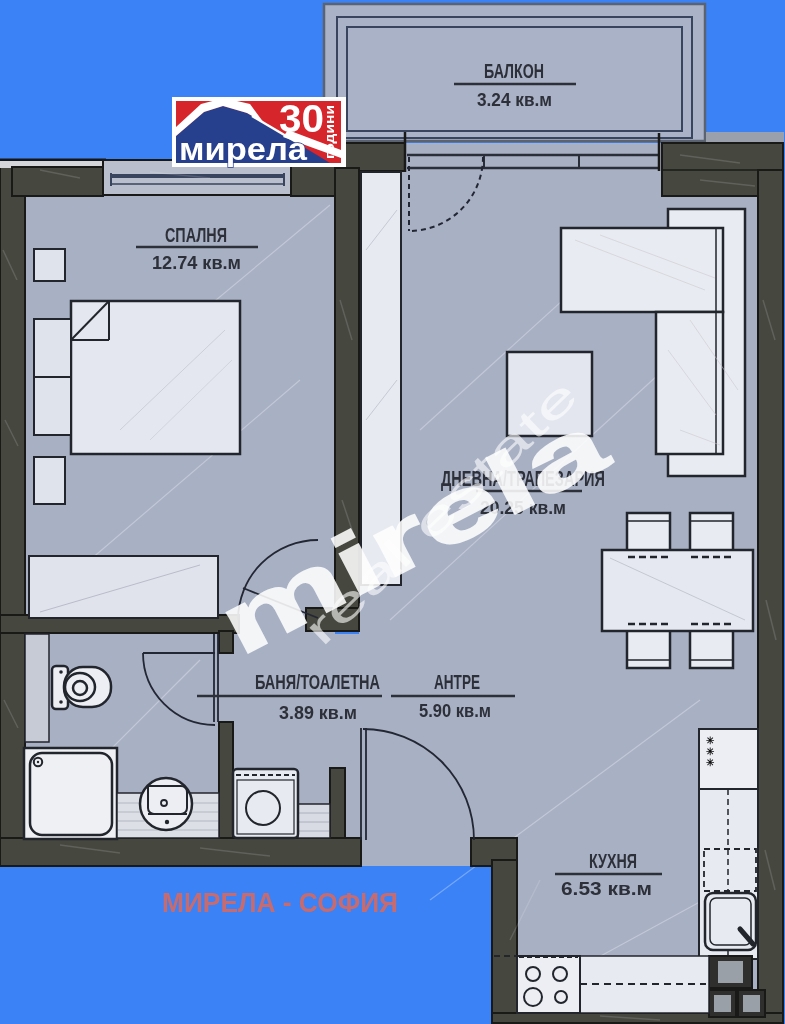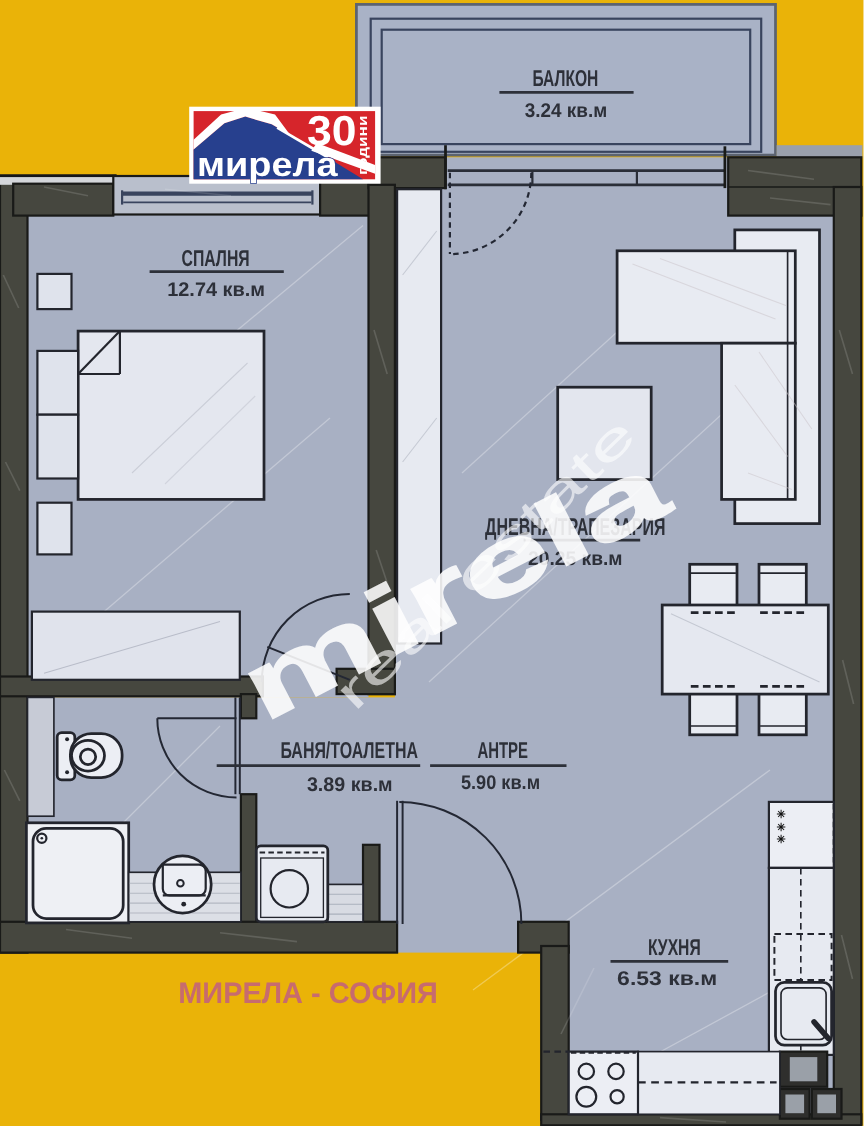--- a/index.html
+++ b/index.html
@@ -1,16 +1,16 @@
 <!DOCTYPE html>
 <html><head>
 <meta charset="utf-8">
 <style>
 html,body{margin:0;padding:0;background:#fbfaf3;}
-#page{position:relative;width:785px;height:1024px;background:#eab308;overflow:hidden;
+#page{position:relative;width:785px;height:1024px;background:#3b82f6;overflow:hidden;
 font-family:"Liberation Sans", sans-serif;}
 svg{position:absolute;top:0;left:0;}
 .lbl{fill:#2d3039;font-family:"Liberation Sans",sans-serif;font-weight:bold;}
 </style>
 </head>
 <body>
 <div id="page">
 <svg width="785" height="1024" viewBox="0 0 785 1024">
 <defs></defs>
 

